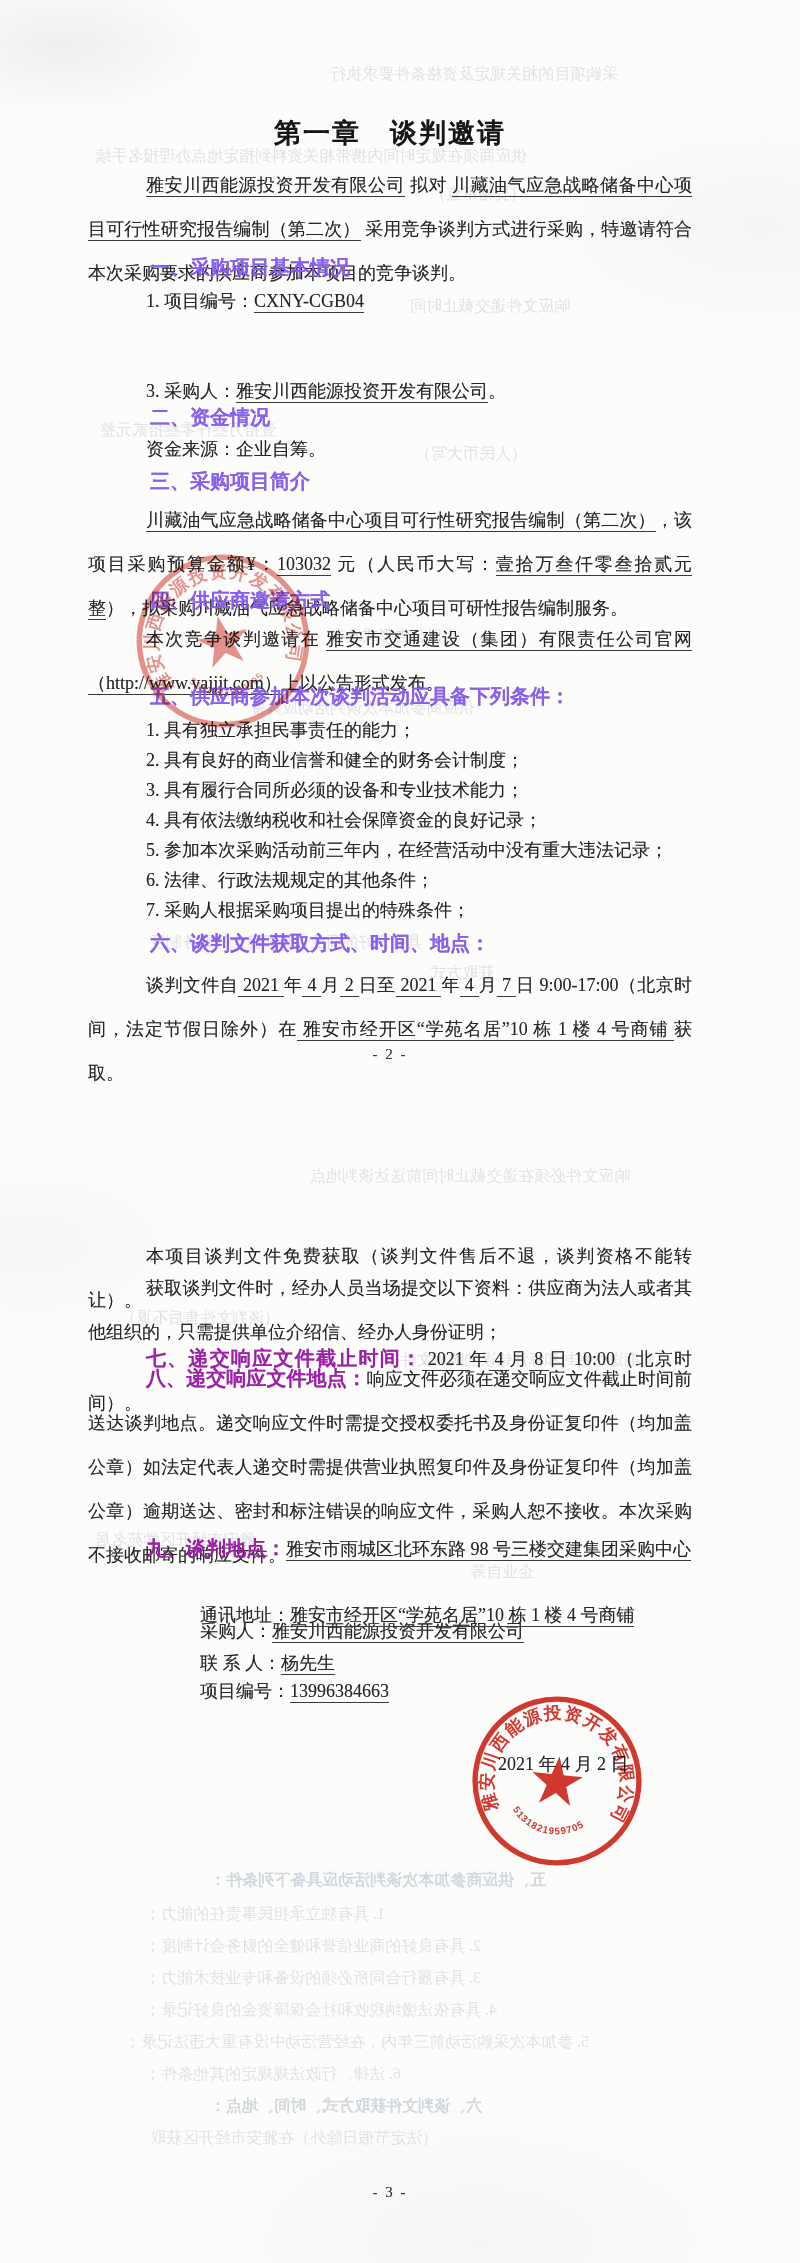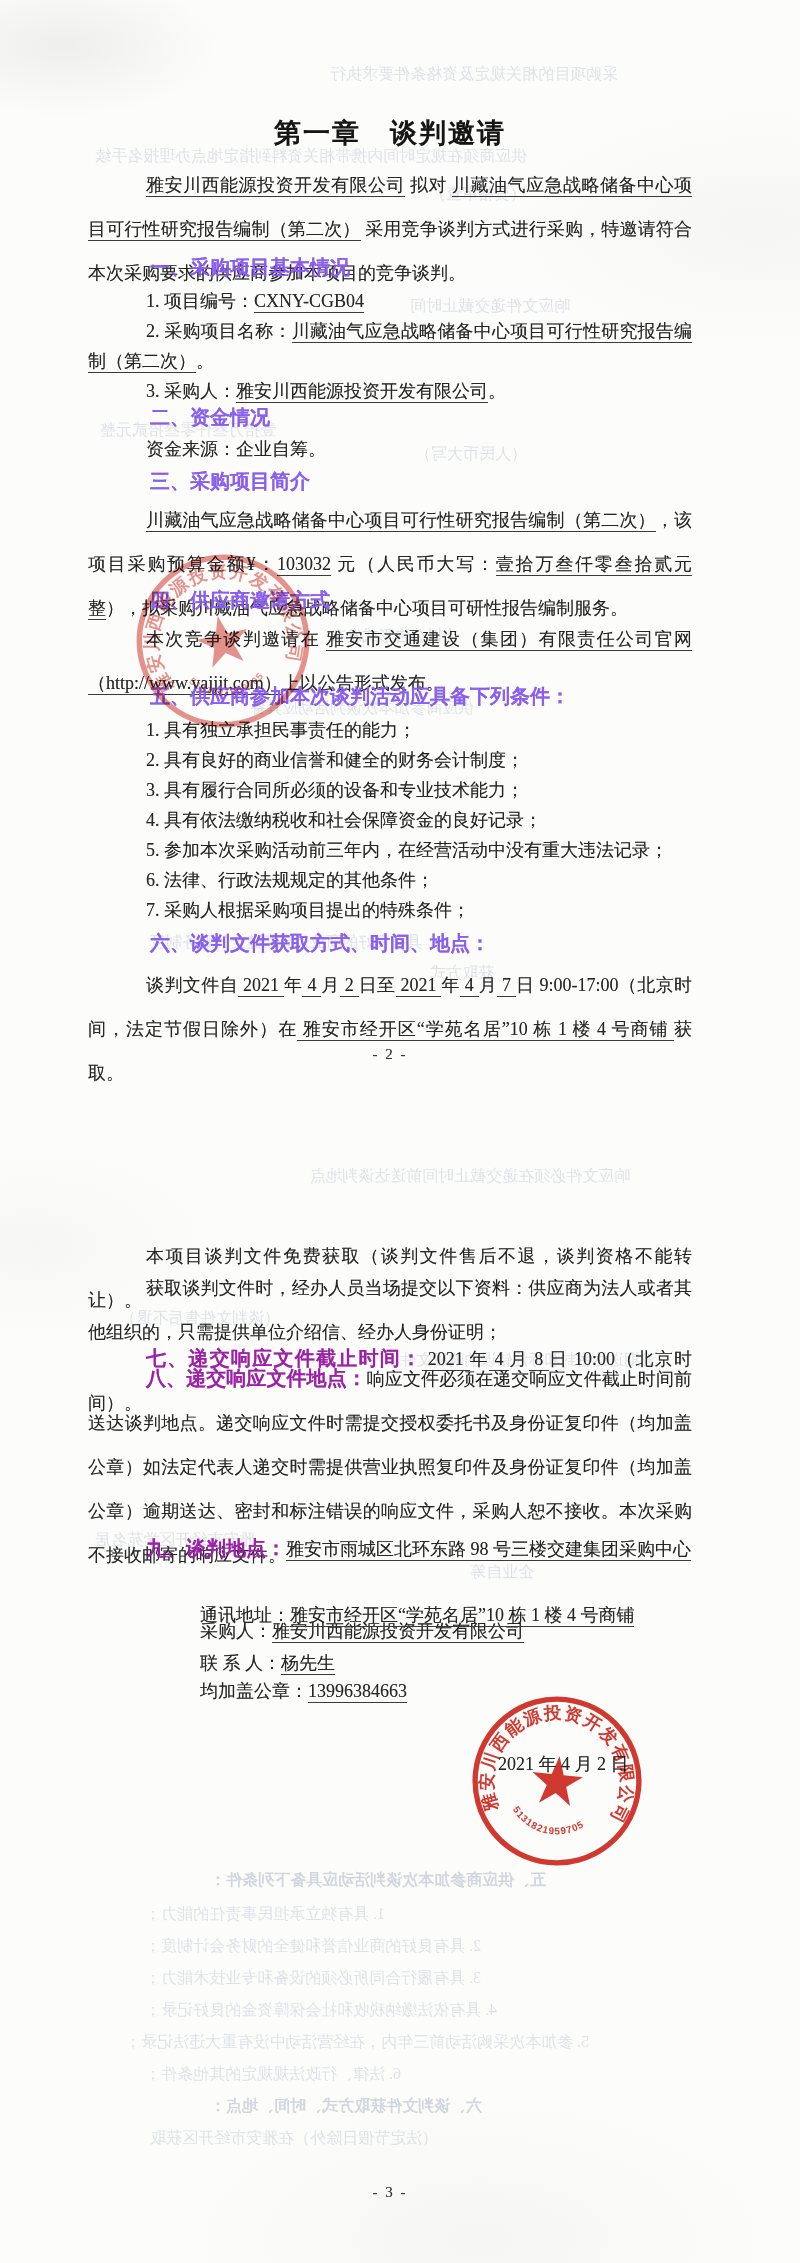--- a/index.html
+++ b/index.html
@@ -74,23 +74,20 @@
 
   <div class="blk para" style="top:163px">
     <span class="u">雅安川西能源投资开发有限公司</span><span> 拟对 </span><span class="u">川藏油气应急战略储备中心项目可行性研究报告编制（第二次）</span><span> 采用竞争谈判方式进行采购，特邀请符合本次采购要求的供应商参加本项目的竞争谈判。</span>
   </div>
 
   <div class="blk h" style="top:252px">一、采购项目基本情况</div>
 
   <div class="blk item" style="top:286px">
     <span>1. 项目编号：</span><span class="u">CXNY-CGB04</span>
   </div>
-  <div class="blk item" style="top:316px">
-    <span>2. 采购项目名称：</span><span class="u">川藏油气应急战略储备中心项目可行性研究报告编制（第二次）</span><span>。</span>
-  </div>
   <div class="blk item" style="top:376px">
     <span>3. 采购人：</span><span class="u">雅安川西能源投资开发有限公司</span><span>。</span>
   </div>
 
   <div class="blk h" style="top:402px">二、资金情况</div>
   <div class="blk h" style="top:466px">三、采购项目简介</div>
 
   <div class="blk item" style="top:434px">资金来源：企业自筹。</div>
   <div class="blk para" style="top:498px">
     <span class="u">川藏油气应急战略储备中心项目可行性研究报告编制（第二次）</span><span>，该项目采购预算金额¥：</span><span class="u">103032</span><span> 元（人民币大写：</span><span class="u">壹拾万叁仟零叁拾贰元整</span><span>），拟采购川藏油气应急战略储备中心项目可研性报告编制服务。</span>
@@ -136,21 +133,21 @@
   <div class="contact-row" style="top:1616px">
     <span>采购人：</span><span class="u">雅安川西能源投资开发有限公司</span>
   </div>
   <div class="contact-row" style="top:1600px">
     <span>通讯地址：</span><span class="u">雅安市经开区“学苑名居”10 栋 1 楼 4 号商铺</span>
   </div>
   <div class="contact-row" style="top:1648px">
     <span>联 系 人：</span><span class="u">杨先生</span>
   </div>
   <div class="contact-row" style="top:1676px">
-    <span>均加盖公章：</span><span class="u">13996384663</span>
+    <span>项目编号：</span><span class="u">13996384663</span>
   </div>
 
   <div class="date-line">2021 年 4 月 2 日</div>
 
   <svg class="stamp stamp1" viewBox="0 0 200 200">
     <circle cx="100" cy="100" r="92" fill="none" stroke="#cf281e" stroke-width="6"></circle>
     <path id="arcTop1" d="M 37.7,138 A 72,72 0 1 1 162.4,138" fill="none"></path>
     <path id="arcBot1" d="M 52.5,135.3 A 58,58 0 0 0 147.5,135.3" fill="none"></path>
     <text font-size="19.5" letter-spacing="2"><textPath href="#arcTop1">雅安川西能源投资开发有限公司</textPath></text>
     <text font-size="11" letter-spacing="1"><textPath href="#arcBot1" startOffset="2">5131821959705</textPath></text>

